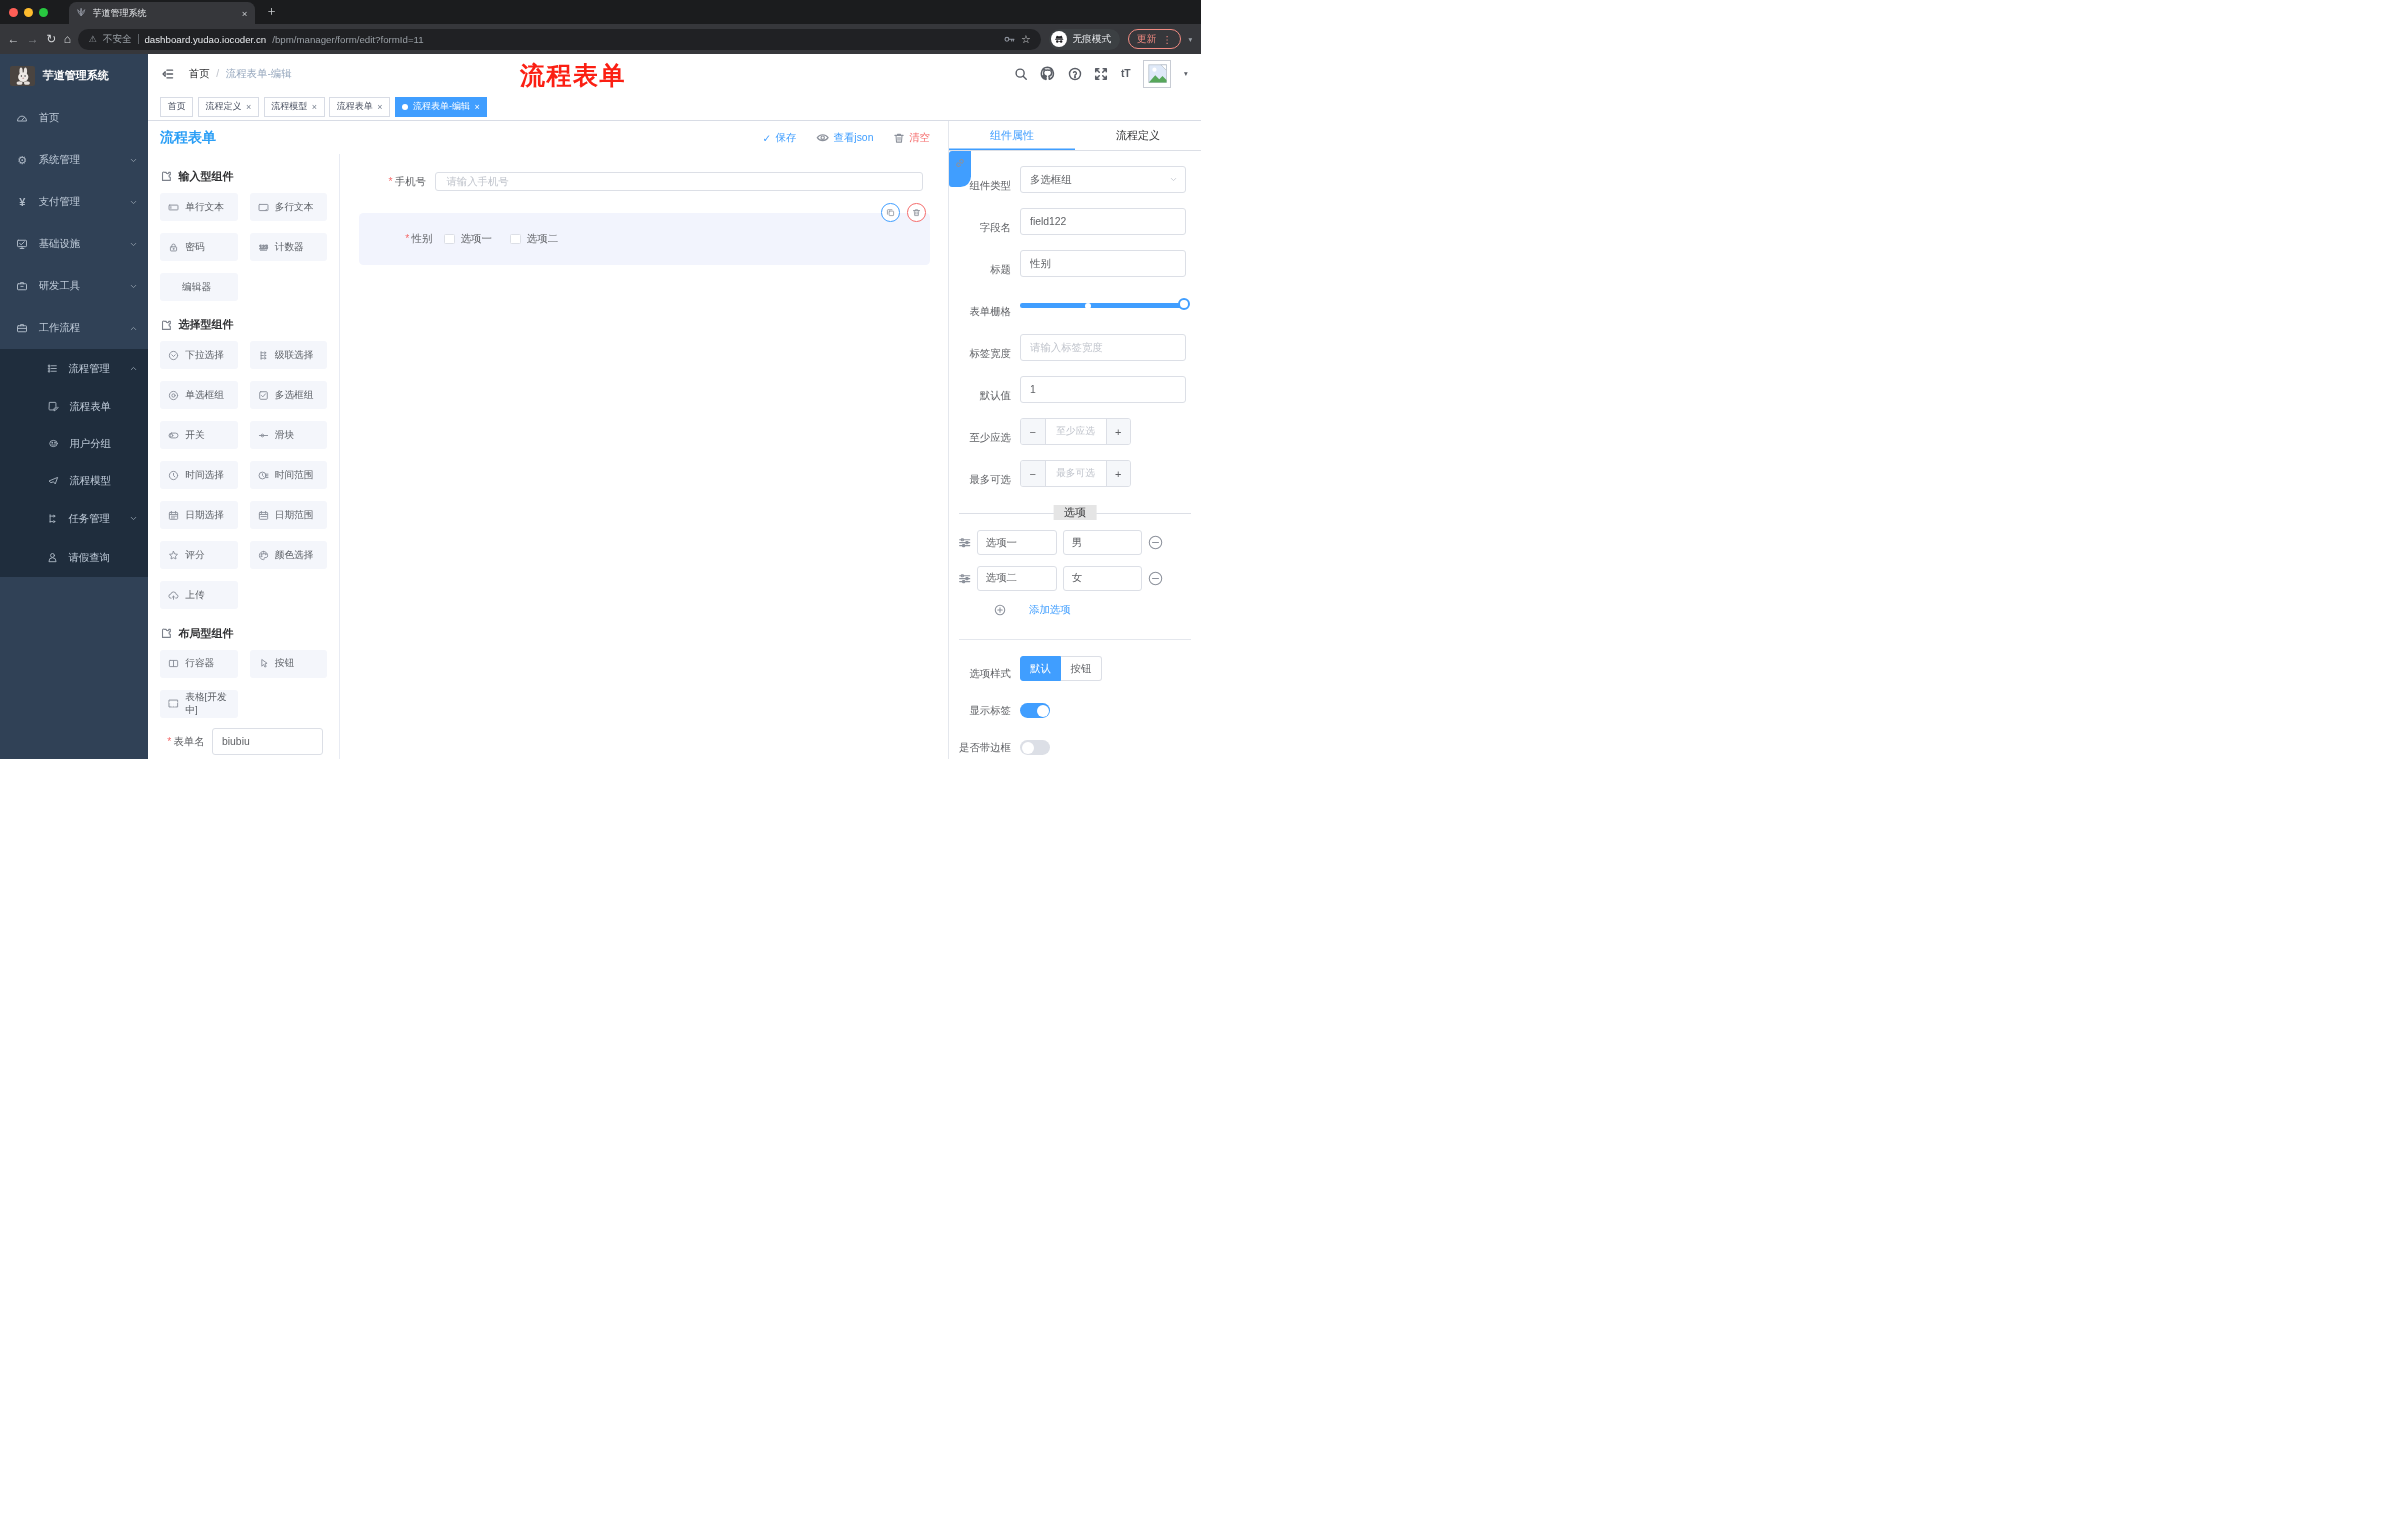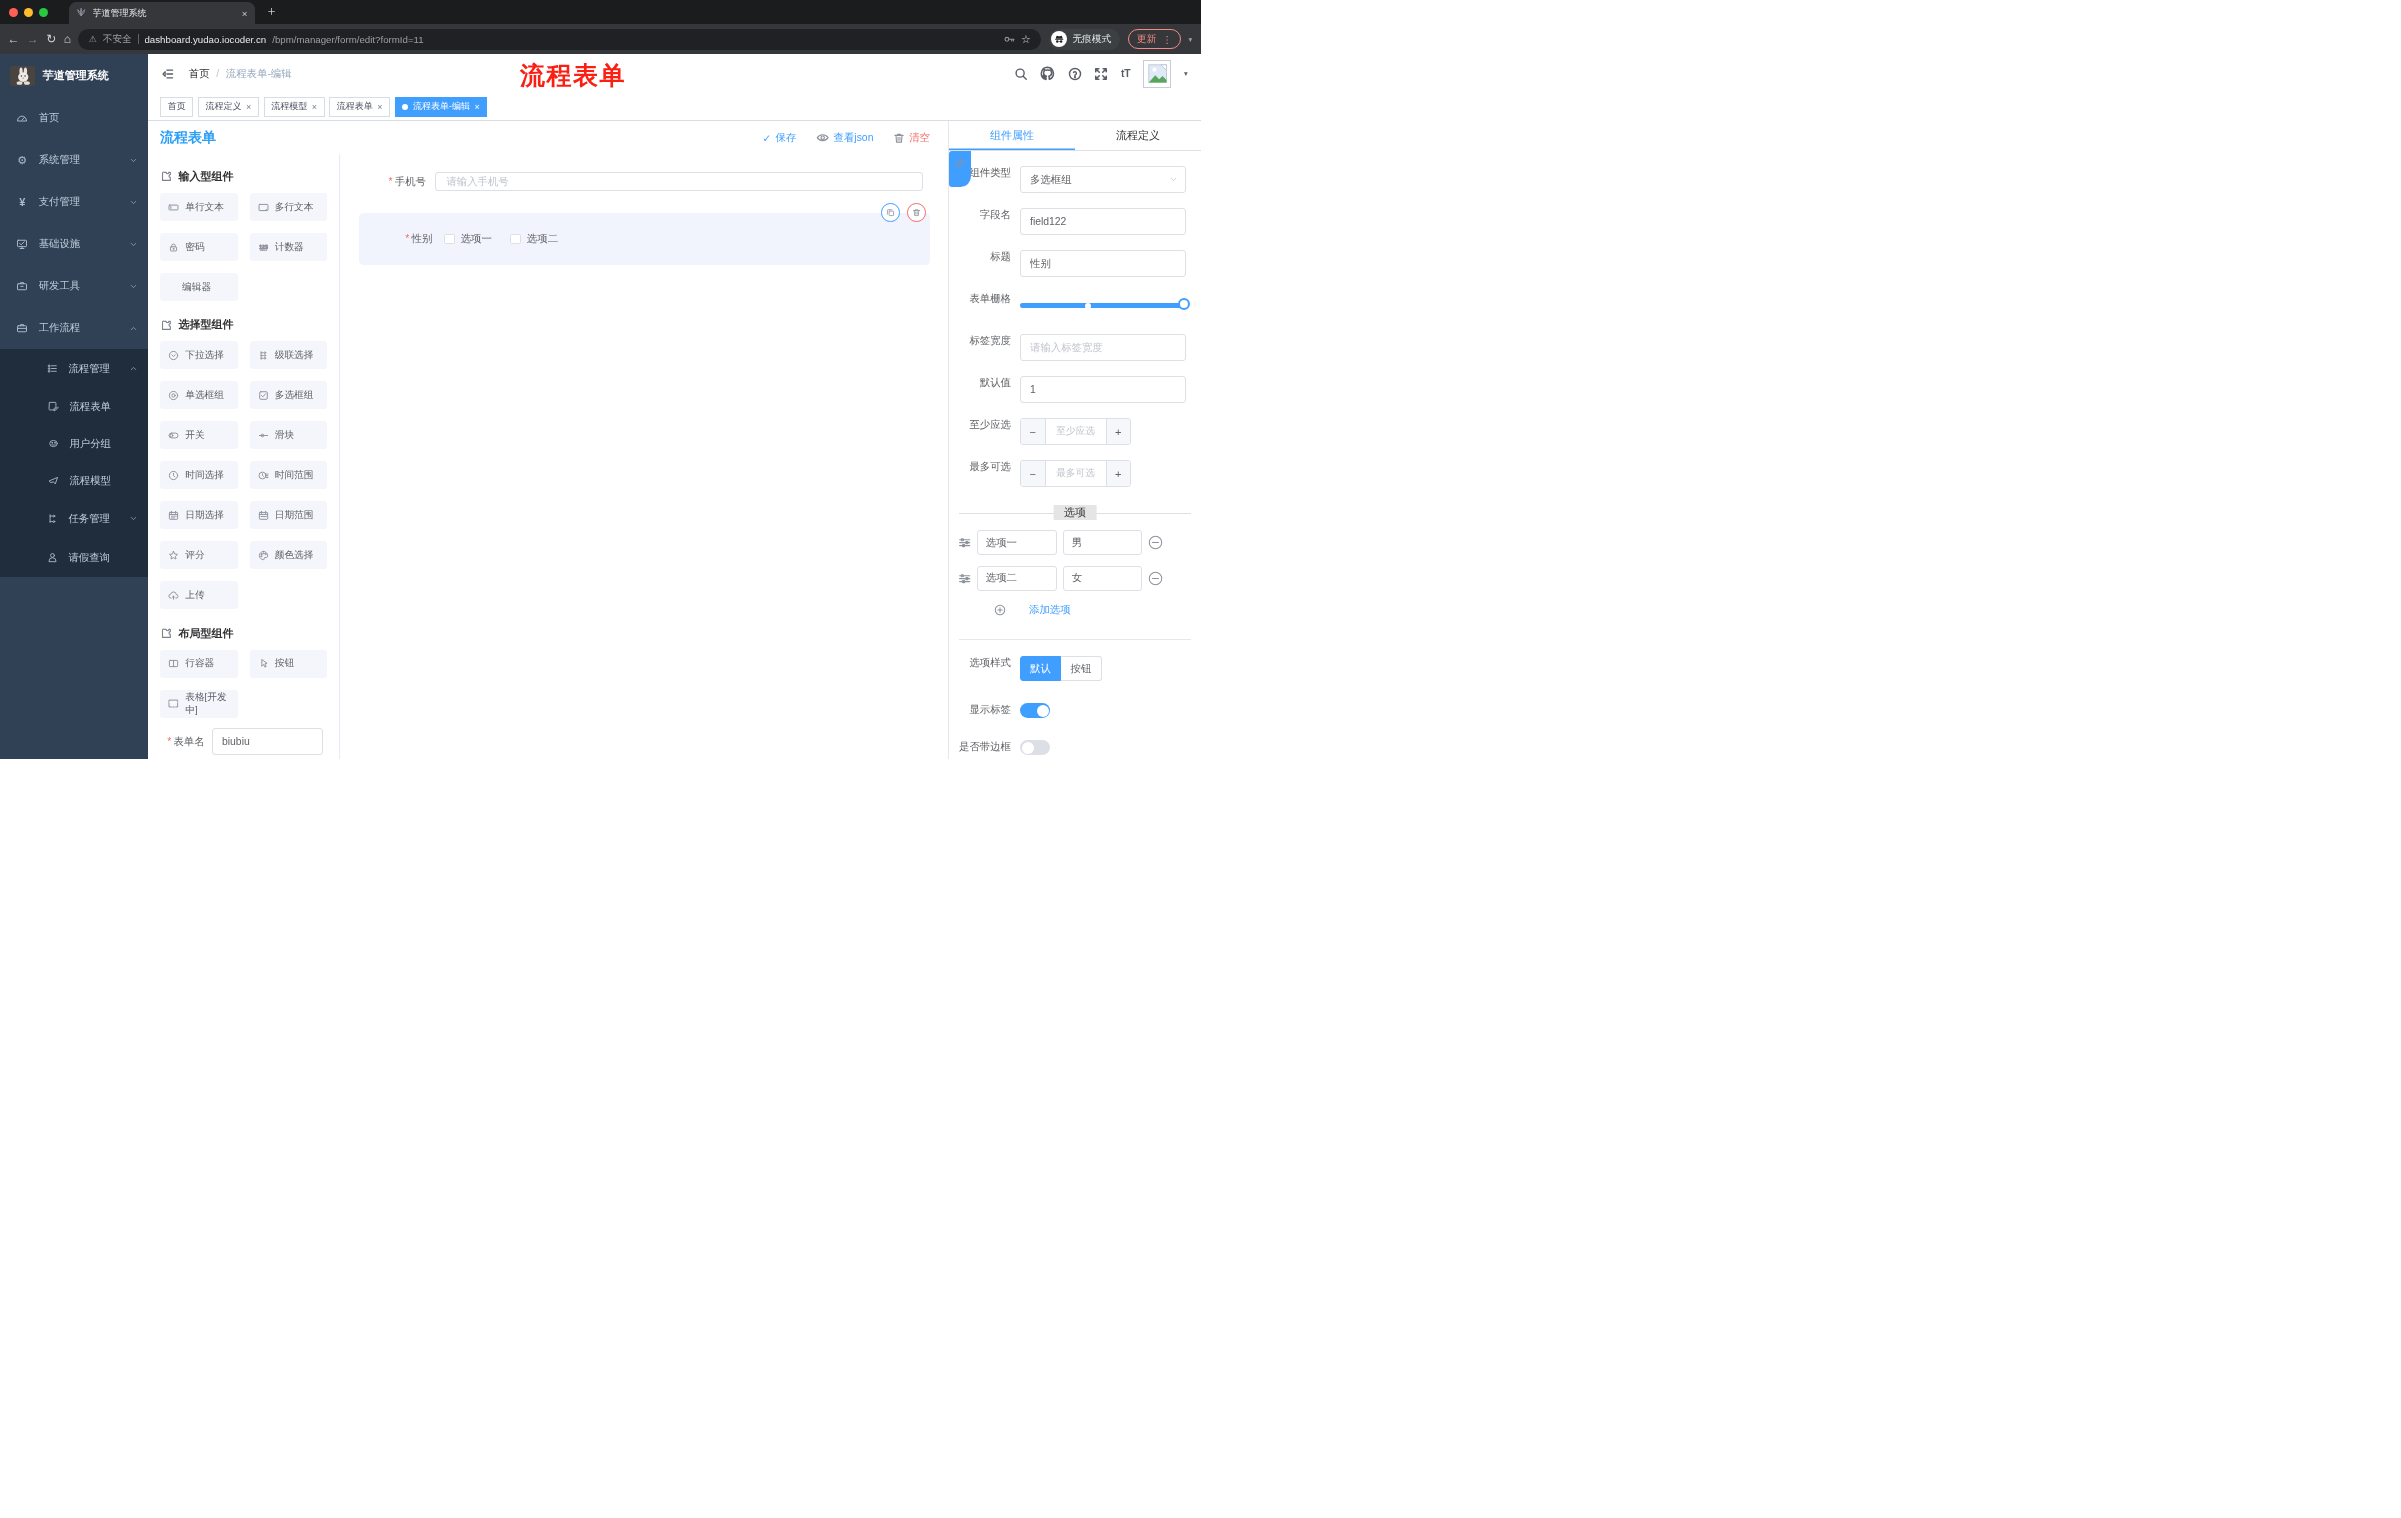--- a/index.html
+++ b/index.html
@@ -103,21 +103,21 @@
 .cbtn.del{border-color:#f56c6c}
 .glabel{font-size:10.4px;color:#606266;margin-right:12px}
 .chkopt{display:flex;align-items:center;gap:6px;font-size:10.4px;color:#606266;margin-right:18.6px}
 .cbx{width:10.4px;height:10.4px;border:0.7px solid #dcdfe6;border-radius:1.5px;background:#fff}
 
 .props{width:253px;flex:none;border-left:0.7px solid #e4e7ed;position:relative;overflow:hidden;background:#fff}
 .ptabs{height:30px;display:flex;border-bottom:0.7px solid #dcdfe6}
 .ptab{flex:1;display:flex;align-items:center;justify-content:center;font-size:11px;color:#303133}
 .ptab.active{color:#409eff;box-shadow:inset 0 -1.5px 0 #409eff}
 .link-tag{position:absolute;left:0;top:30px;width:22px;height:36px;background:#409eff;border-radius:3px 0 10.4px 3px;display:flex;align-items:flex-start;justify-content:center;padding-top:6px;z-index:3}
-.prow{display:flex;align-items:flex-start;margin:15px 15px 0 0}
+.prow{display:flex;align-items:flex-end;margin:15px 15px 0 0}
 .plabel{width:71px;flex:none;text-align:right;padding-right:9px;font-size:10.4px;color:#606266}
 .pctl{flex:1;min-width:0}
 .selbox{height:27px;border:0.7px solid #dcdfe6;border-radius:3px;display:flex;align-items:center;justify-content:space-between;padding:0 7.4px 0 9px;font-size:10.4px;color:#606266}
 .pinput{width:100%;height:27px;border:0.7px solid #dcdfe6;border-radius:3px;padding:0 9px;font-size:10.4px;color:#606266;outline:none;font-family:"Liberation Sans",sans-serif}
 .pinput::placeholder{color:#c0c4cc}
 .slider{position:relative;height:27px;display:flex;align-items:center;margin-right:3px}
 .strack{width:100%;height:4.5px;border-radius:2.2px;background:#409eff;position:relative}
 .smark{position:absolute;left:40%;top:-0.7px;width:6px;height:6px;border-radius:50%;background:#fff}
 .shandle{position:absolute;right:-6.7px;top:-5.2px;width:12px;height:12px;border-radius:50%;background:#fff;border:2.2px solid #409eff}
 .stepper{width:111px;height:27px;border:0.7px solid #dcdfe6;border-radius:3px;display:flex;overflow:hidden;background:#fff}

